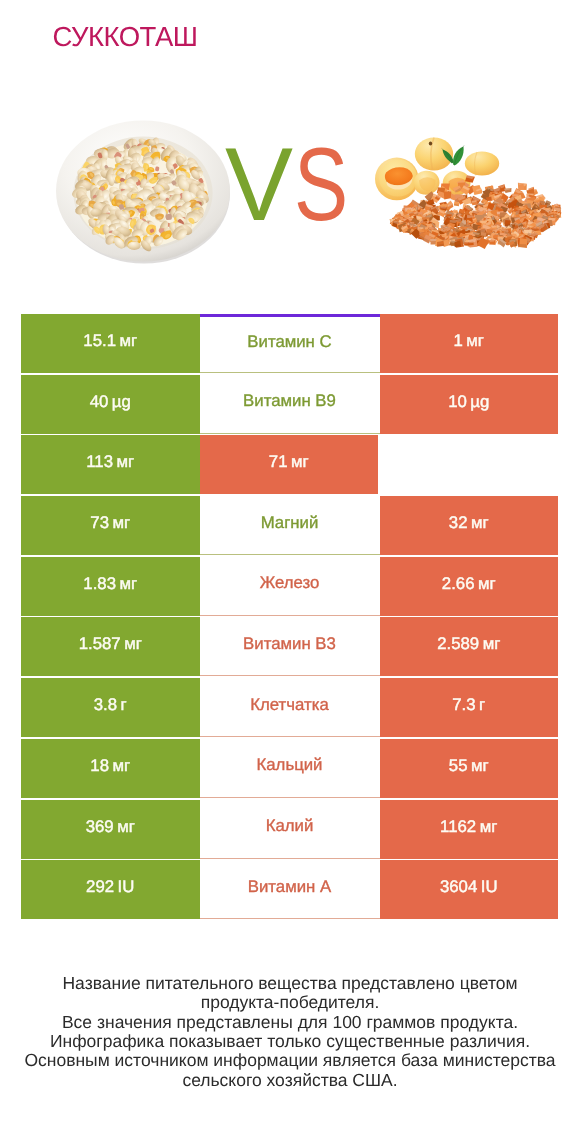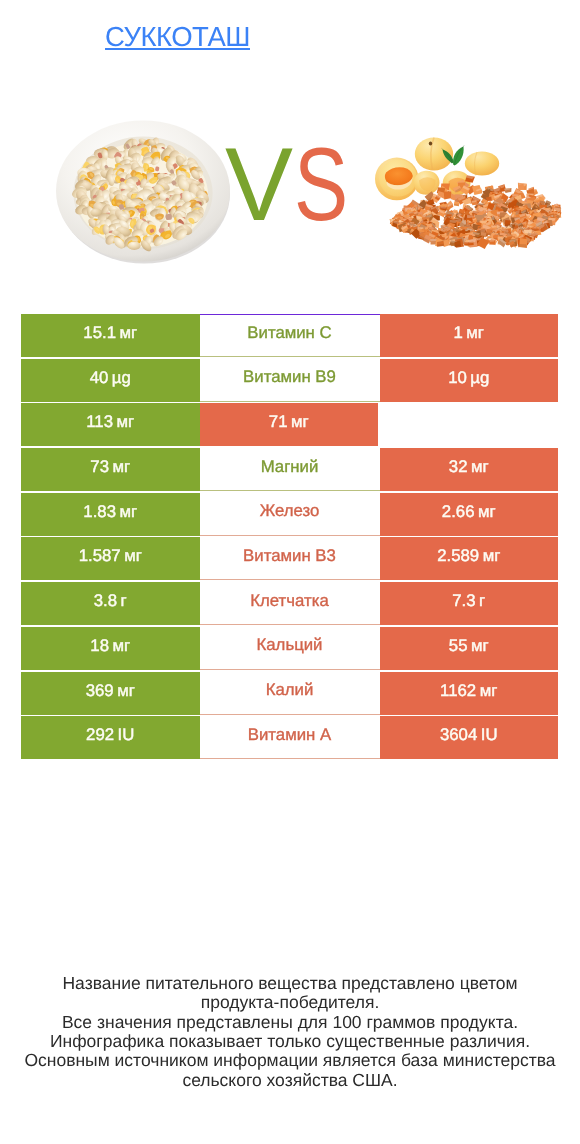--- a/index.html
+++ b/index.html
@@ -1,46 +1,46 @@
 <!DOCTYPE html>
 <html><head>
 <meta charset="utf-8">
 <style>
   html,body{margin:0;padding:0;}
   body{width:580px;height:1144px;background:#ffffff;
        font-family:"Liberation Sans",sans-serif;overflow:hidden;
        -webkit-font-smoothing:antialiased;text-rendering:geometricPrecision;}
   .page{position:relative;width:580px;height:1144px;background:#ffffff;
         will-change:opacity;}
-  .title{position:absolute;top:23px;font-size:27.5px;color:#3b82f6;
-         letter-spacing:-.5px;text-align:right;line-height:1;white-space:nowrap;text-decoration:underline;}
+  .title{position:absolute;top:23px;font-size:27.5px;color:#be185d;
+         letter-spacing:-.5px;text-align:center;line-height:1;white-space:nowrap;}
   .title-left{left:0;width:250px;}
   .title-right{left:329px;width:250px;}
   .hero{position:absolute;left:0;top:0;width:580px;height:300px;}
   .hero svg{position:absolute;left:0;top:0;width:580px;height:300px;}
   .img-wrap{display:block;}
   .vs{position:absolute;left:225px;top:133px;font-size:104px;line-height:1;z-index:5;
       white-space:nowrap;}
   .vs .v{color:#7aa32e;display:inline-block;transform:scaleX(.98);transform-origin:left bottom;}
   .vs .s{color:#e4694a;display:inline-block;transform:scaleX(.78);transform-origin:left bottom;}
   .table{position:absolute;left:21px;top:314px;width:537px;}
-  .row{position:relative;height:43px;margin-bottom:1.7px;display:flex;}
+  .row{position:relative;height:59px;margin-bottom:1.7px;display:flex;}
   .row:last-child{margin-bottom:0;}
   .cell{display:flex;align-items:center;justify-content:center;
         font-weight:bold;box-sizing:border-box;padding-bottom:5px;}
   .cell-left,.cell-right{width:178.5px;font-size:16.8px;color:#fdfcf4;font-weight:normal;
             -webkit-text-stroke:.45px currentColor;}
   .cell-mid{width:180px;background:#fff;border-bottom:1px solid;font-size:16.8px;font-weight:normal;
             -webkit-text-stroke:.35px currentColor;}
   .cell .u{padding-left:3.5px;}
   .row .cell-left{background:#82a830;}
   .row .cell-right{background:#e4694a;}
   .row-greenwin .cell-mid{color:#7d9a33;border-color:#b9c07f;}
   .row-orangewin .cell-mid{color:#d1634a;border-color:#e2ab96;}
-  .row:first-child .cell-mid{border-top:1px solid #6d28d9;}
+  .row:first-child .cell-mid{border-top:3px solid #6d28d9;}
   .footer{position:absolute;left:0;top:974px;width:580px;text-align:center;
           font-size:17.5px;color:#2b2b2b;line-height:19.35px;}
 </style>
 </head>
 <body>
 
 <div class="page">
 
   <div class="title title-left">СУККОТАШ</div>
 

